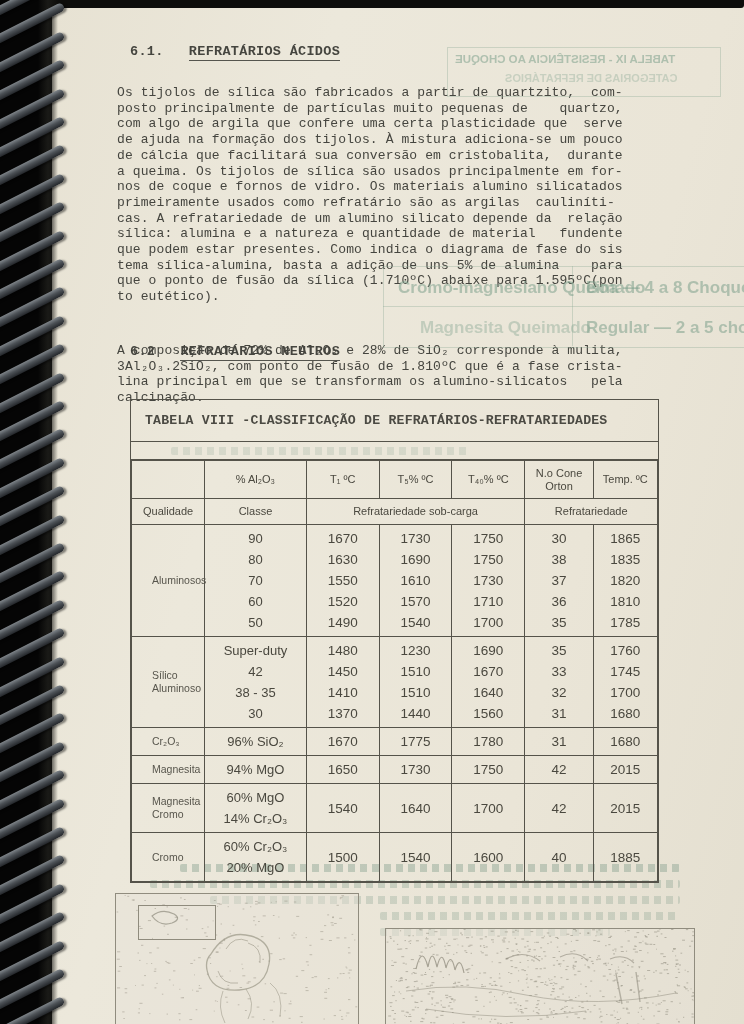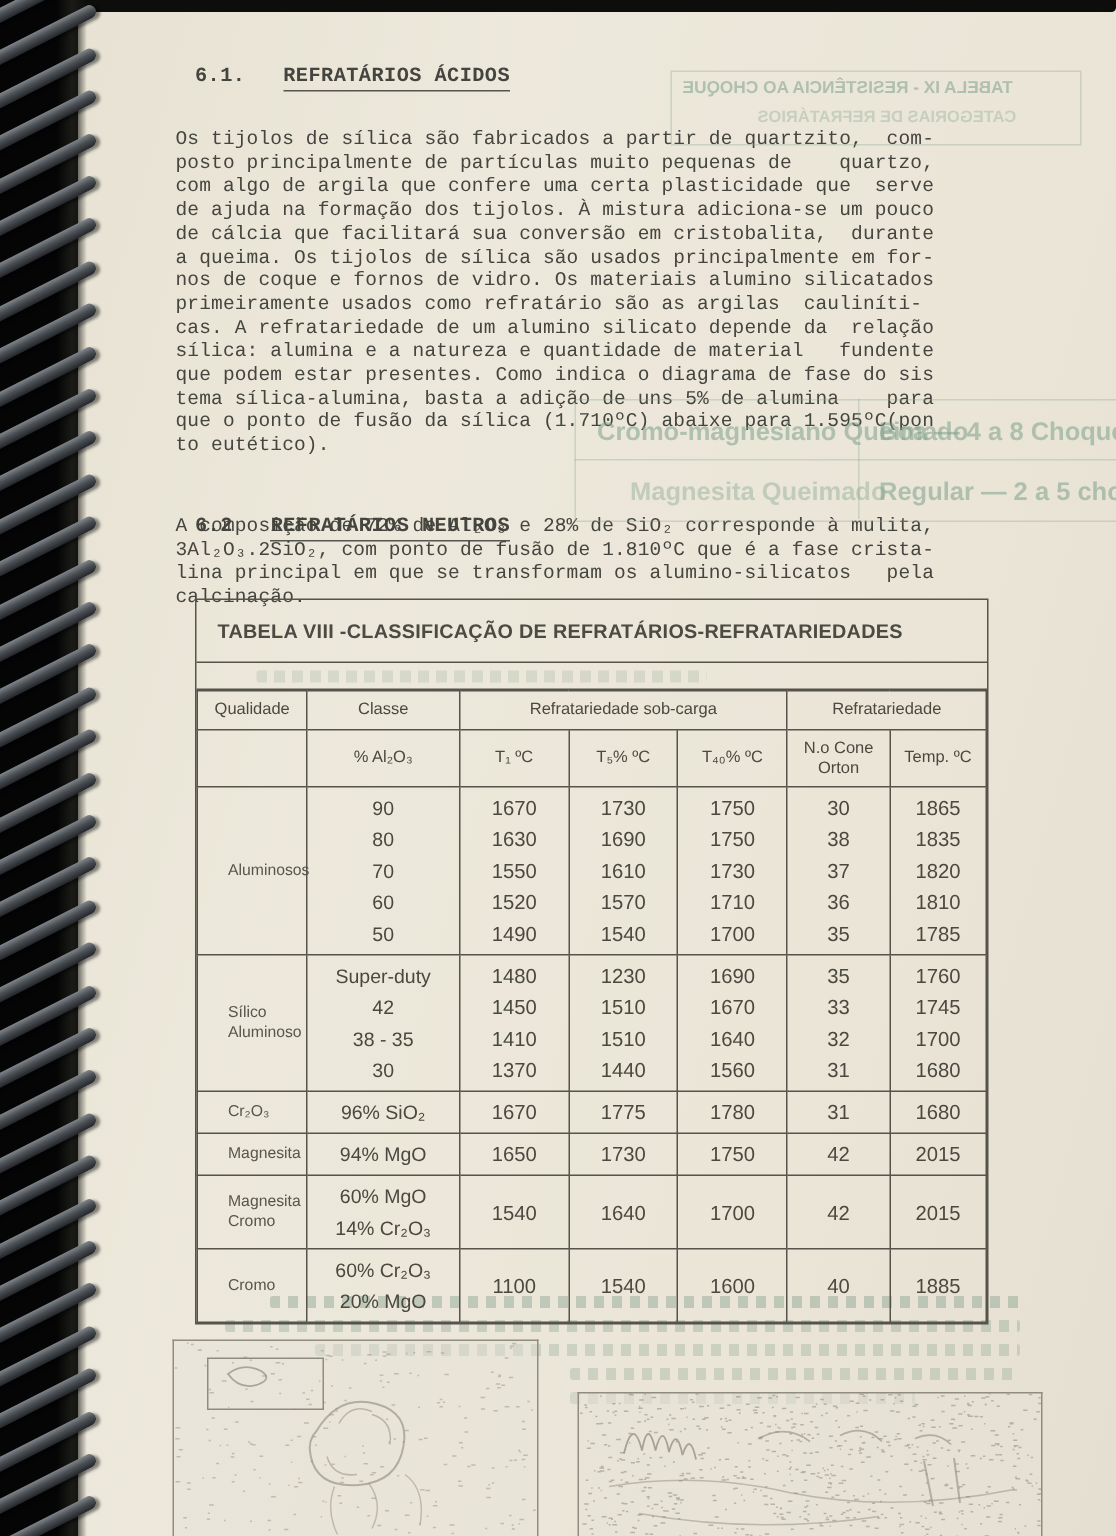--- a/index.html
+++ b/index.html
@@ -55,21 +55,21 @@
     position:absolute;height:8px;z-index:1;border-radius:2px;
     background:repeating-linear-gradient(90deg,rgba(120,150,132,.38) 0 7px,rgba(120,150,132,0) 7px 12px);
   }
   
   .tablewrap{
     position:absolute;left:130px;top:399px;width:527px;
     border:1.6px solid #55534a;z-index:2;
   }
   .tabletitle{
     border-bottom:1.6px solid #55534a;height:41px;display:flex;align-items:center;
-    padding-left:14px;font-family:Liberation Sans, sans-serif;
+    padding-left:14px;font-family:Liberation Mono, monospace;
     font-size:13.2px;font-weight:bold;color:#4b4a43;letter-spacing:.2px;
   }
   .tablegap{height:17px;border-bottom:1.6px solid #55534a;position:relative;}
   table.reftab{border-collapse:collapse;width:100%;table-layout:fixed;}
   .reftab th,.reftab td{
     border:1.4px solid #55534a;color:#4a483f;text-align:center;vertical-align:middle;
     white-space:pre-line;padding:3px 2px;
   }
   .reftab th{font-size:11px;font-weight:normal;line-height:12.5px;}
   .reftab td{font-size:13.5px;line-height:21px;}
@@ -140,35 +140,35 @@
     <colgroup>
       <col style="width:73px">
         <col style="width:101px">
         <col style="width:73px">
       <col style="width:72px">
         <col style="width:73px">
         <col style="width:68px">
         <col style="width:64px">
     </colgroup>
     <thead>
-      <tr style="height:26px;">
-        <th>Qualidade</th>
-        <th>Classe</th>
-        <th colspan="3">Refratariedade sob-carga</th>
-        <th colspan="2">Refratariedade</th>
-      </tr>
       <tr style="height:38px;">
         <th></th>
         <th>% Al₂O₃</th>
         <th>T₁ ºC</th>
         <th>T₅% ºC</th>
         <th>T₄₀% ºC</th>
         <th>N.o Cone
 Orton</th>
         <th>Temp. ºC</th>
+      </tr>
+      <tr style="height:26px;">
+        <th>Qualidade</th>
+        <th>Classe</th>
+        <th colspan="3">Refratariedade sob-carga</th>
+        <th colspan="2">Refratariedade</th>
       </tr>
     </thead>
     <tbody>
         <tr>
           <td class="qual">Aluminosos</td>
           <td class="classe">90
 80
 70
 60
 50</td>
@@ -252,21 +252,21 @@
           <td>1540</td>
           <td>1640</td>
           <td>1700</td>
           <td>42</td>
           <td>2015</td>
         </tr>
         <tr>
           <td class="qual">Cromo</td>
           <td class="classe">60% Cr₂O₃
 20% MgO</td>
-          <td>1100</td>
+          <td>1500</td>
           <td>1540</td>
           <td>1600</td>
           <td>40</td>
           <td>1885</td>
         </tr>
       </tbody>
   </table>
 </div>
 
 <div class="dashbar" style="left:180px;top:864px;width:500px;"></div>

